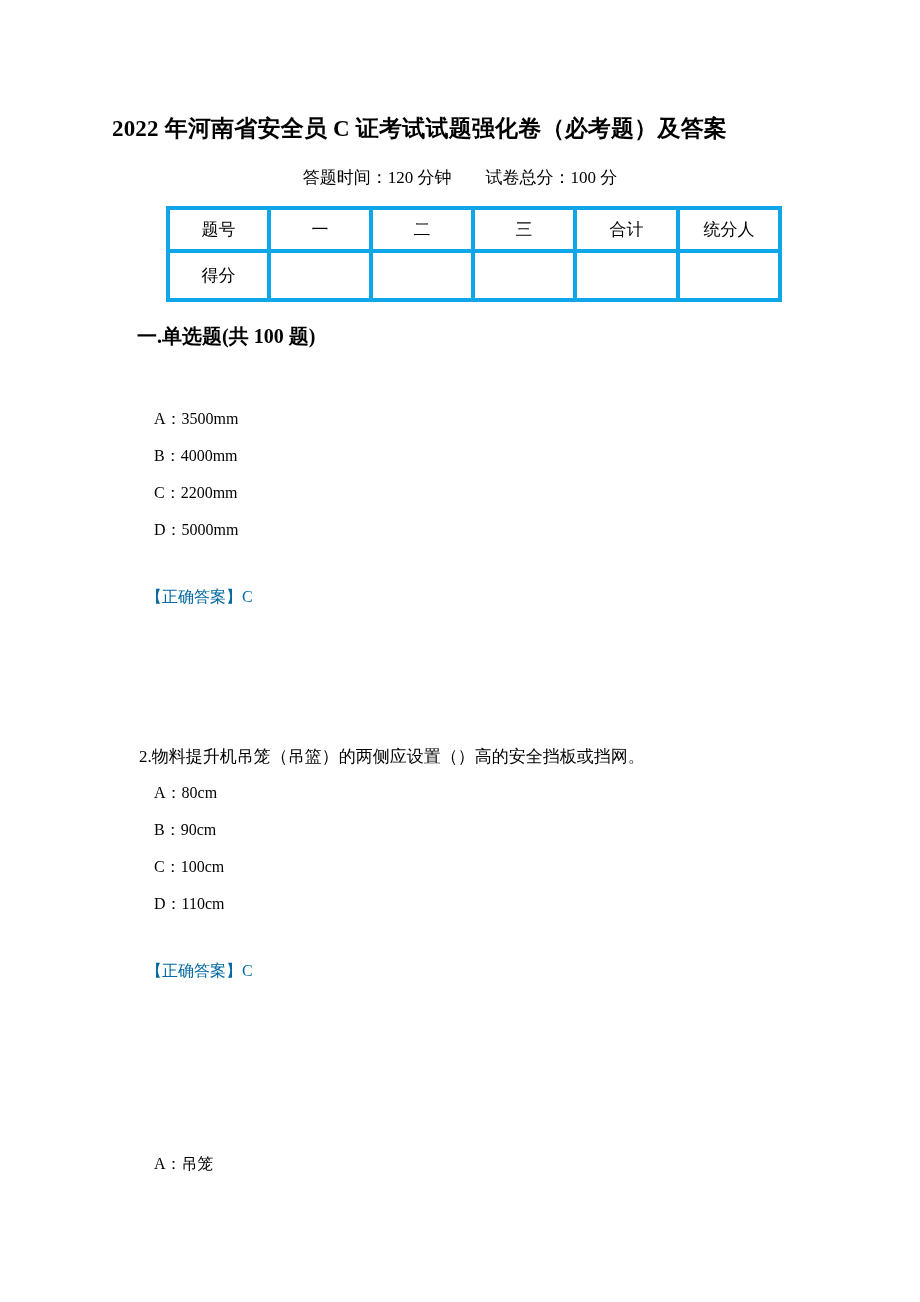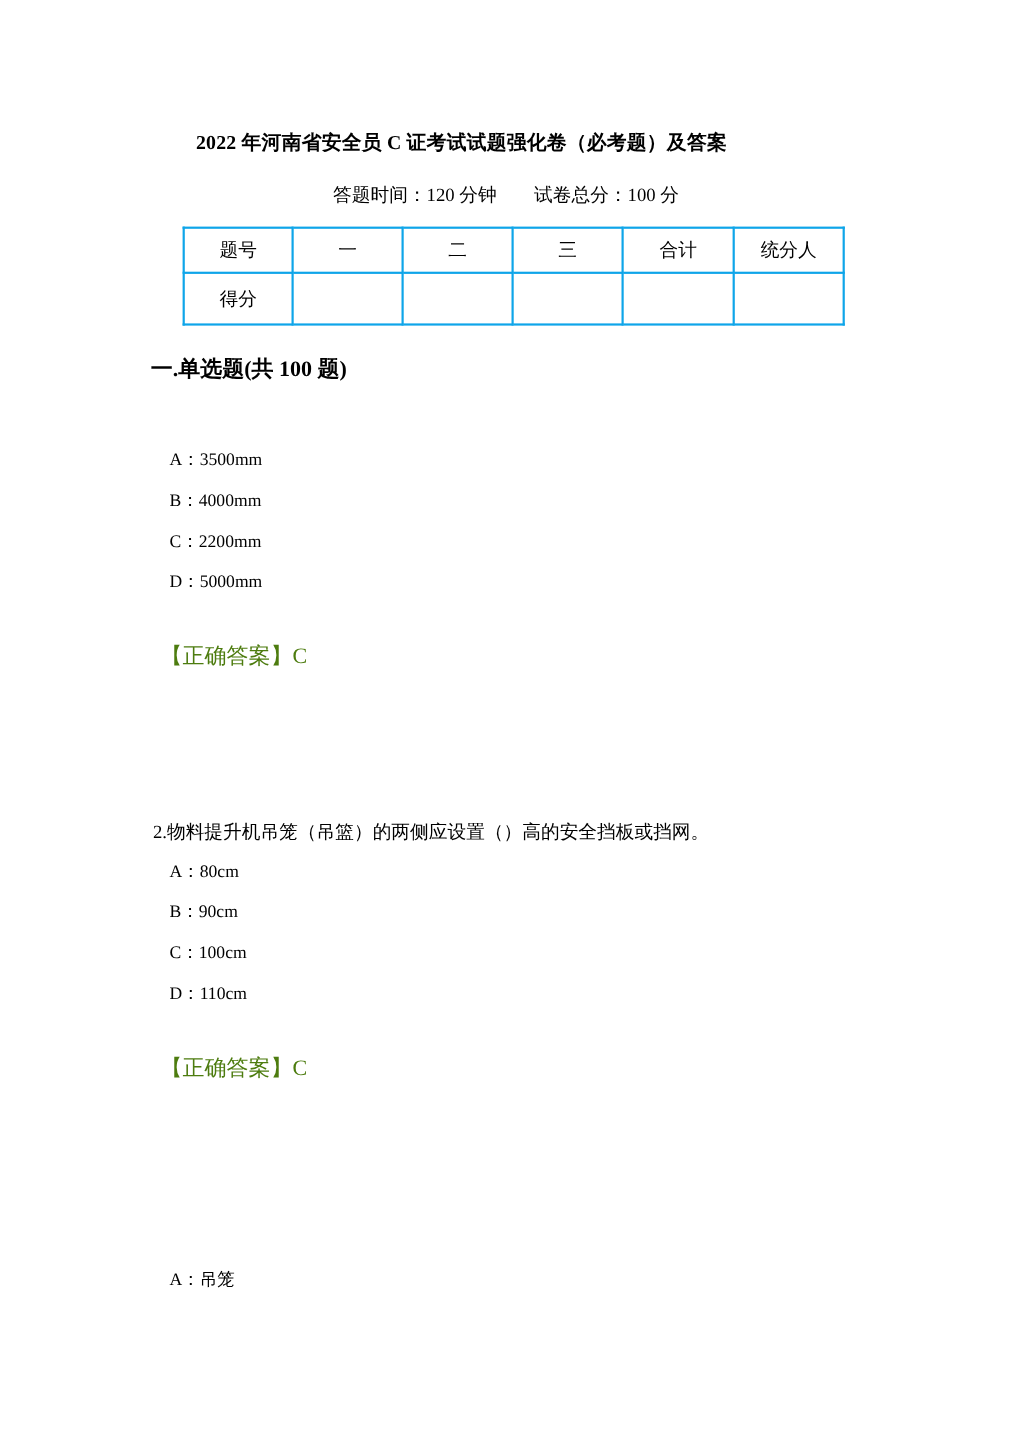--- a/index.html
+++ b/index.html
@@ -24,21 +24,21 @@
     box-sizing: border-box;
   }
 
   
   .doc-title {
     position: absolute;
     left: 0;
     top: 113px;
     width: 839px;
     text-align: center;
-    font-size: 18px;
+    font-size: 23px;
     font-weight: bold;
     letter-spacing: 0.2px;
     line-height: 32px;
     white-space: nowrap;
   }
 
   .doc-subtitle {
     position: absolute;
     left: 0;
     top: 166px;
@@ -53,21 +53,21 @@
   
   .score-table {
     position: absolute;
     left: 166px;
     top: 206px;
     border-collapse: collapse;
     table-layout: fixed;
     width: 591px;
   }
   .score-table td {
-    border: 2px solid #0ea5e9;
+    border: 4px solid #0ea5e9;
     text-align: center;
     vertical-align: middle;
     font-size: 17px;
     font-family: "Liberation Serif", "DejaVu Serif", serif;
     padding: 0;
   }
   .score-table tr.row-head td { height: 39px; }
   .score-table tr.row-body td { height: 45px; }
   .col-label  { width: 97px; }
   .col-normal { width: 98px; }
@@ -98,22 +98,22 @@
     position: absolute;
     left: 154px;
     font-size: 16px;
     line-height: 24px;
     white-space: nowrap;
   }
   .option .opt-letter { font-family: "Liberation Serif", "DejaVu Serif", serif; }
   .answer {
     position: absolute;
     left: 146px;
-    color: #4d7c0f;
-    font-size: 20px;
+    color: #0369a1;
+    font-size: 16px;
     line-height: 24px;
     white-space: nowrap;
   }
 
   
   .q1-stem { top: 365px; }
   .q1-a { top: 407px; }
   .q1-b { top: 444px; }
   .q1-c { top: 481px; }
   .q1-d { top: 518px; }

